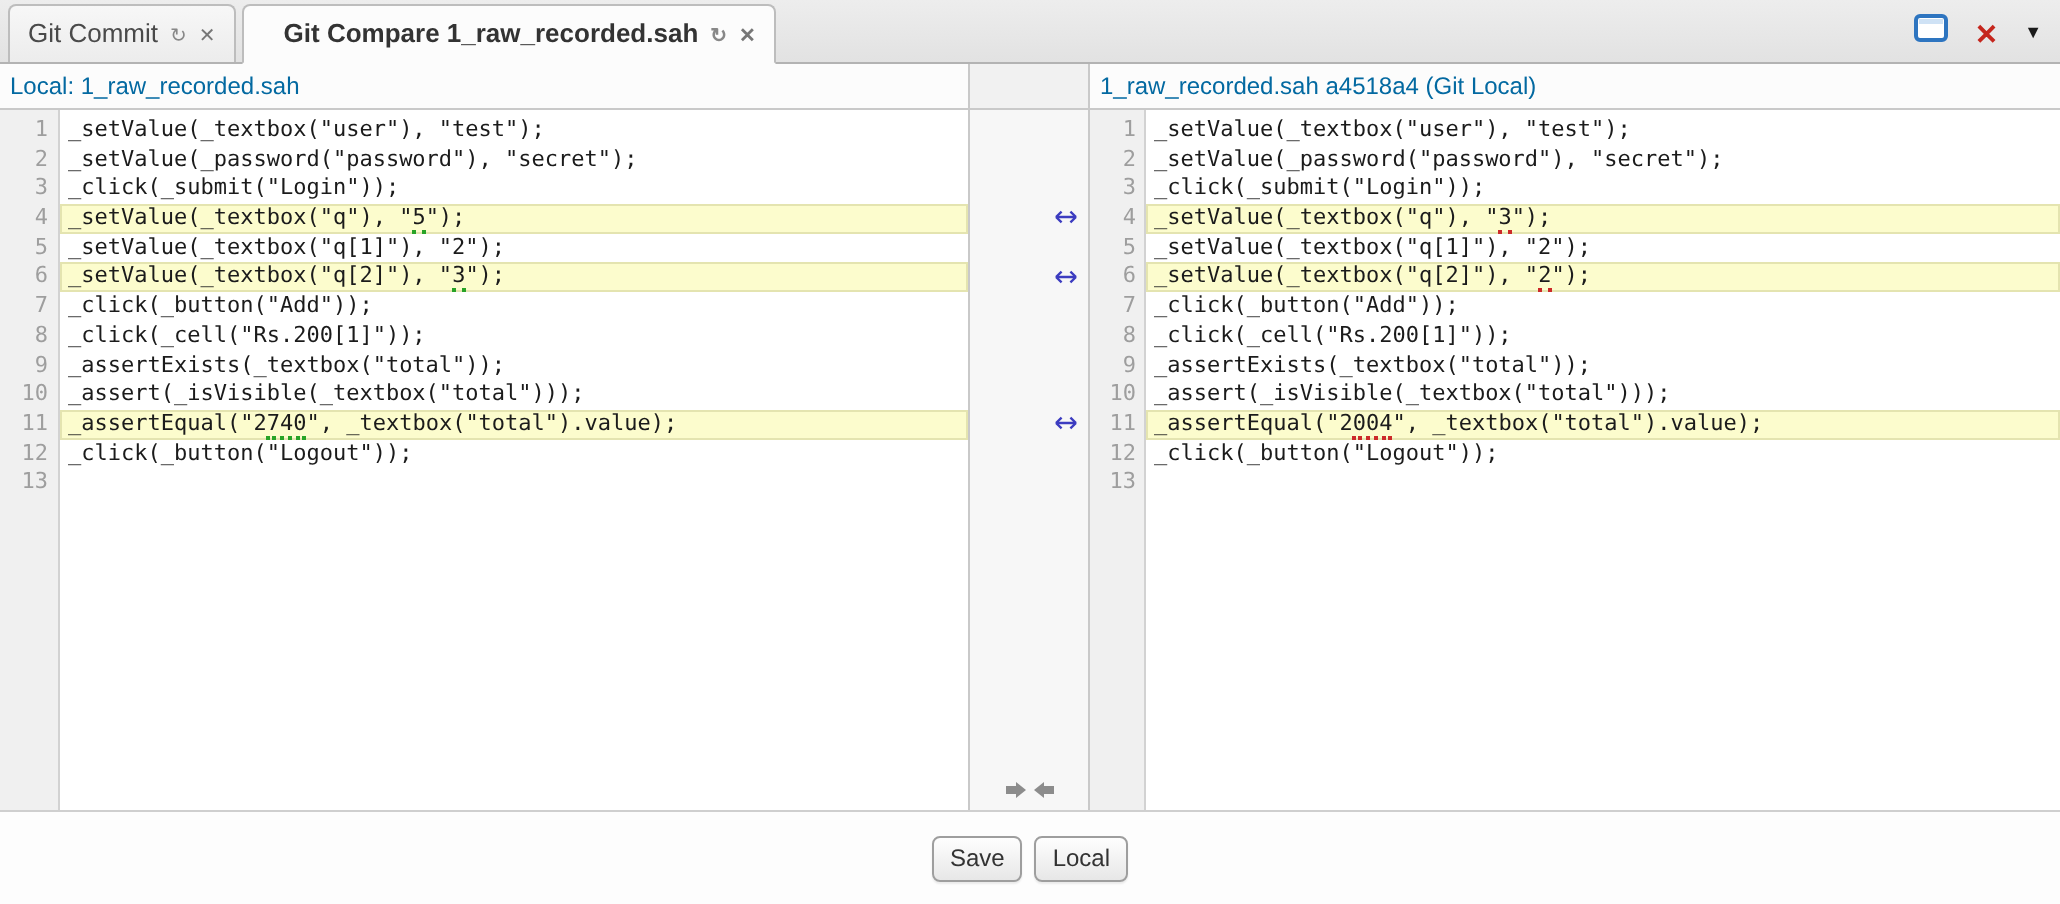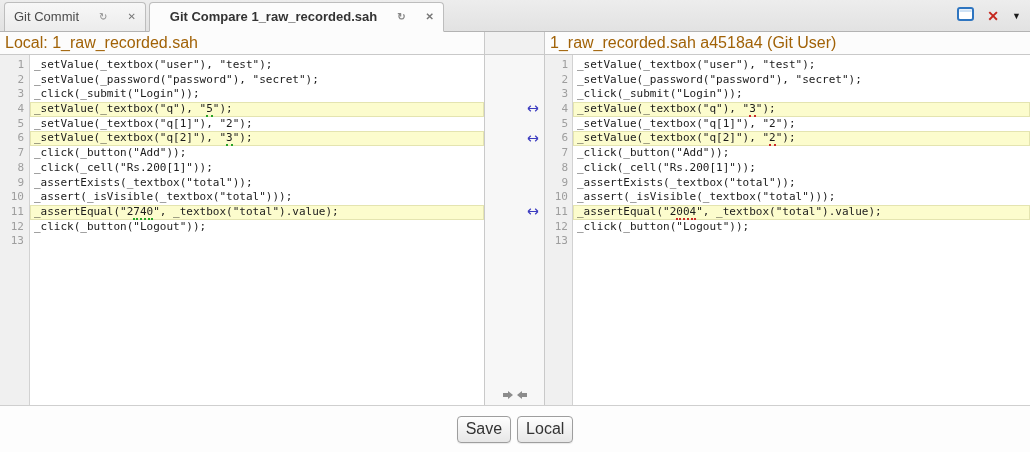--- a/index.html
+++ b/index.html
@@ -6,21 +6,21 @@
   body { font-family:"Liberation Sans", sans-serif; background:#fff; }
   .app { width:1030px; height:452px; overflow:hidden; background:#fff; position:relative; }
 
   
   .tabbar {
     height:32px; background:linear-gradient(#ededed,#e2e2e2);
     border-bottom:1px solid #b3b3b3;
     display:flex; align-items:flex-end; padding:3px 4px 0 4px; position:relative;
   }
   .tab {
-    display:flex; align-items:center; gap:20px;
+    display:flex; align-items:flex-end; gap:6px;
     border:1px solid #bdbdbd; border-bottom:none; border-radius:4px 4px 0 0;
     padding:6px 9px 7px 9px; margin-right:3px; font-size:13px; color:#4a4a4a;
     background:linear-gradient(#f7f7f7,#ececec); cursor:pointer; white-space:nowrap;
   }
   .tab.active {
     background:#fcfcfc; font-weight:bold; color:#333;
     margin-bottom:-1px; border-bottom:1px solid #fcfcfc; z-index:2;padding-left:20px;
   }
   .tab-icon { font-size:10px; color:#888; line-height:10px; }
   .tab-close { font-size:10px; color:#777; line-height:10px; }
@@ -29,21 +29,21 @@
   .wc-close { color:#c5261d; font-weight:bold; font-size:14px; line-height:14px; cursor:pointer; }
   .wc-caret { color:#1a1a1a; font-size:9px; line-height:9px; cursor:pointer; }
 
   
   .compare {
     display:grid; grid-template-columns:484px 61px 1fr; grid-template-rows:23px 350px;
     height:373px; background:#fff;
   }
   .pane-header {
     background:#fcfcfc; border-bottom:1px solid #c9c9c9;
-    font-size:16px; color:#a16207; line-height:22px; padding-left:5px;
+    font-size:12px; color:#0369a1; line-height:22px; padding-left:5px;
     white-space:nowrap; overflow:hidden;
   }
   .gutter-header {
     background:#f1f1f1; border-bottom:1px solid #c9c9c9;
     border-left:1px solid #c9c9c9; border-right:1px solid #c9c9c9;
   }
   .code {
     position:relative; overflow:hidden; padding-top:3px;
     font-family:"DejaVu Sans Mono", monospace; font-size:11px;
   }
@@ -64,21 +64,21 @@
   }
   .merge-arrow { position:absolute; right:4px; height:9px; cursor:pointer; line-height:0; }
   .merge-all { position:absolute; left:50%; transform:translateX(-50%); bottom:5px; cursor:pointer; line-height:0; }
 
   
   .footer {
     height:47px; background:#fdfdfd; border-top:1px solid #cfcfcf;
     display:flex; align-items:center; justify-content:center; gap:6px;
   }
   .btn {
-    font-family:"Liberation Sans", sans-serif; font-size:16px; color:#333;
+    font-family:"Liberation Sans", sans-serif; font-size:12px; color:#333;
     background:linear-gradient(#fefefe,#e7e7e7); border:1px solid #9e9e9e;
     border-radius:4px; padding:3px 8px 4px 8px; cursor:pointer;
     box-shadow:0 1px 1px rgba(0,0,0,0.08);
   }
 </style>
 </head>
 <body>
 
 <div class="app">
 
@@ -101,21 +101,21 @@
         </svg>
       </span>
       <span class="wc-close">✕</span>
       <span class="wc-caret">▼</span>
     </div>
   </div>
 
   <div class="compare">
     <div class="pane-header">Local: 1_raw_recorded.sah</div>
     <div class="gutter-header"></div>
-    <div class="pane-header">1_raw_recorded.sah a4518a4  (Git User)</div>
+    <div class="pane-header">1_raw_recorded.sah a4518a4  (Git Local)</div>
 
     <div class="code left-g" id="left-code">
         <div class="code-row">
           <div class="ln">1</div>
           <div class="cl"><span>_setValue(_textbox("user"), "test");</span></div>
         </div>
         <div class="code-row">
           <div class="ln">2</div>
           <div class="cl"><span>_setValue(_password("password"), "secret");</span></div>
         </div>

